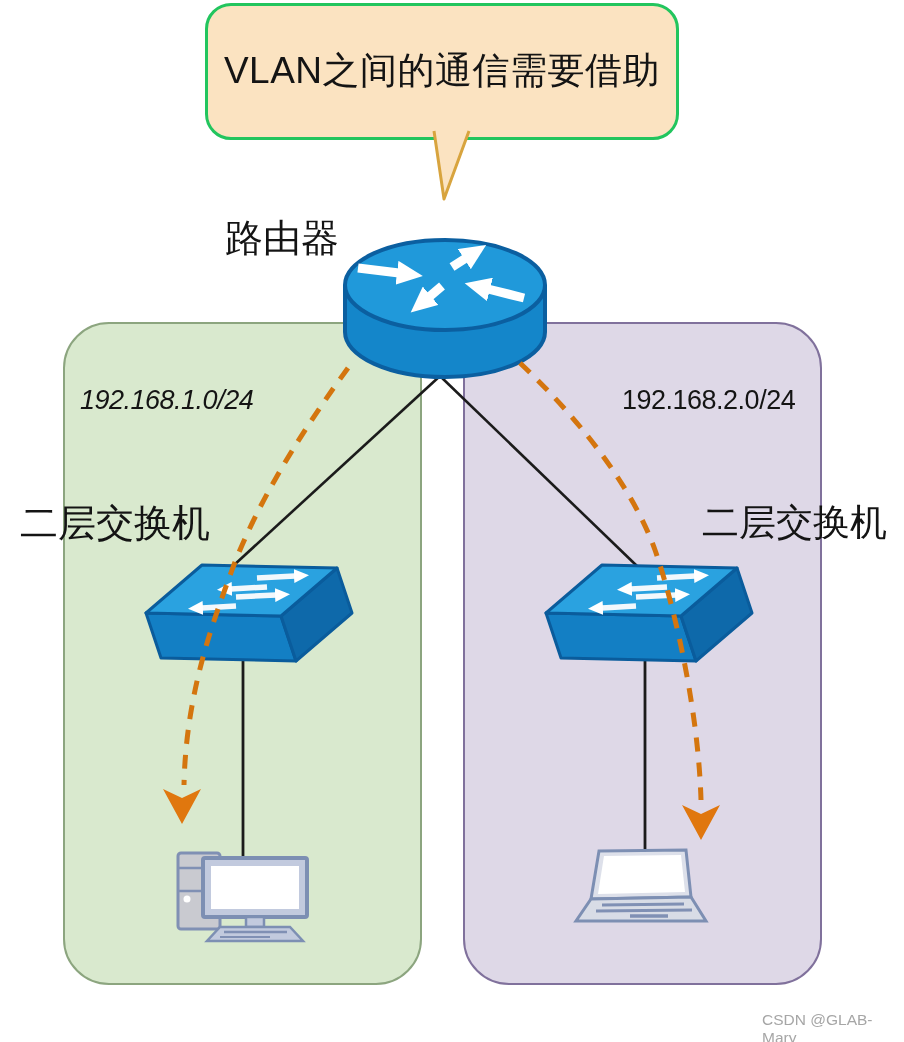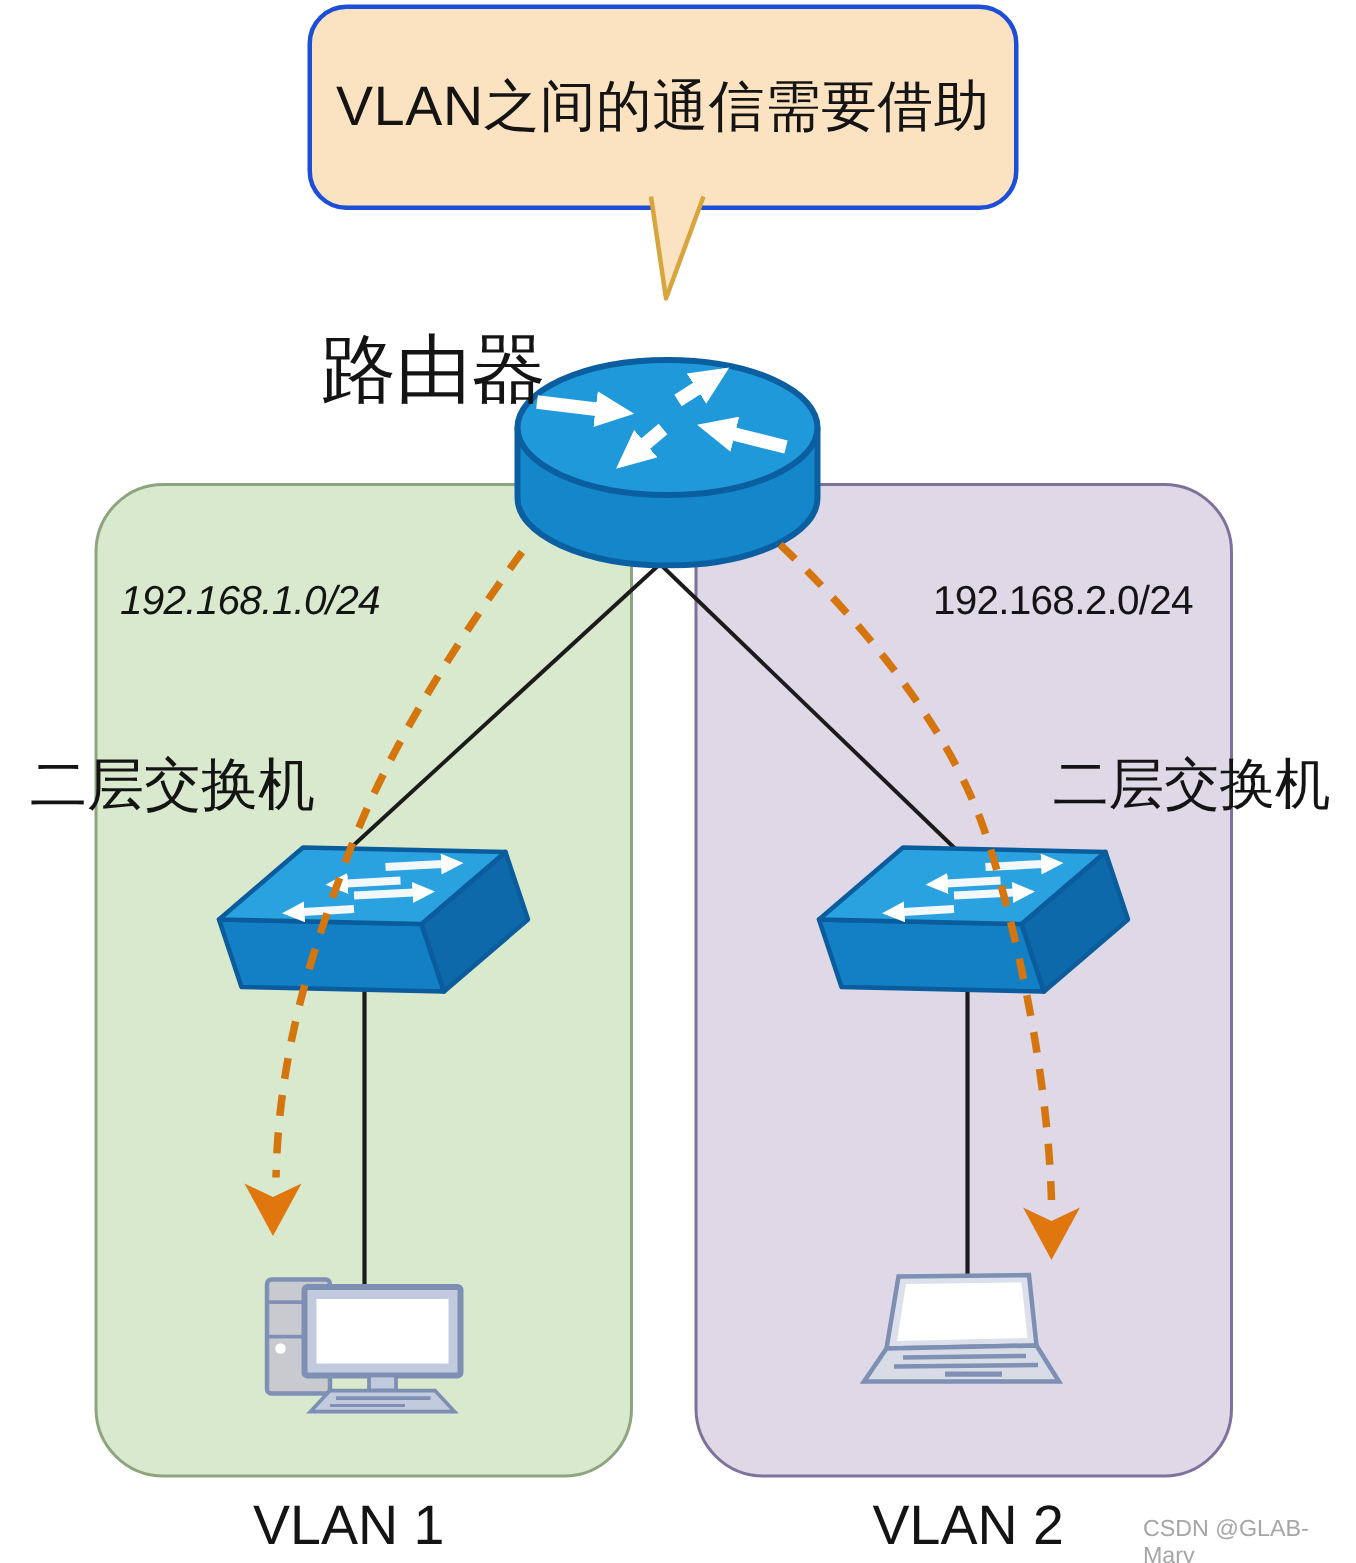--- a/index.html
+++ b/index.html
@@ -4,32 +4,32 @@
 <style>
   html,body{margin:0;padding:0;background:#fff;}
   #stage{
     position:relative;width:904px;height:1042px;background:#ffffff;
     font-family:"Liberation Sans","DejaVu Sans",sans-serif;overflow:hidden;
   }
   .abs{position:absolute;}
   
   #bubble{
     left:205px;top:3px;width:474px;height:137px;box-sizing:border-box;
-    background:#fbe3c1;border:3px solid #1d4ed8;border-radius:26px;
+    background:#fbe3c1;border:3px solid #22c55e;border-radius:26px;
     display:flex;flex-direction:column;justify-content:center;align-items:center;
     font-size:37px;line-height:1.32;color:#141414;z-index:5;text-align:center;
     letter-spacing:0.5px;
   }
   
   .region{width:359px;height:663px;top:322px;box-sizing:border-box;border-radius:46px;z-index:1;}
   #region-vlan1{left:63px;background:#d9e9ce;border:2px solid #8ca57f;}
   #region-vlan2{left:463px;background:#ded8e7;border:2px solid #80719c;}
   
   .lbl{color:#141414;z-index:6;white-space:nowrap;}
-  #router-label{left:214px;top:213px;font-size:50px;}
+  #router-label{left:225px;top:213px;font-size:38px;}
   #subnet1{left:80px;top:385px;font-size:27px;letter-spacing:-0.5px;font-style:italic;}
   #subnet2{left:622px;top:385px;font-size:27px;letter-spacing:-0.5px;}
   #switch1-label{left:20px;top:498px;font-size:38px;}
   #switch2-label{left:702px;top:498px;font-size:37px;}
   #vlan1-name{left:160px;top:996px;width:145px;text-align:center;font-size:37px;}
   #vlan2-name{left:573px;top:996px;width:145px;text-align:center;font-size:37px;}
   #watermark{left:762px;top:1011px;font-size:15.5px;color:#a6a6a6;z-index:6;}
   
   #links-layer{left:0;top:0;z-index:2;}
   .icon{z-index:3;}
@@ -137,17 +137,15 @@
     <path d="M182,824 L163,789 L182,798 L201,789 Z" fill="#e0770e"></path>
     <path d="M520,363 C570,410 630,480 655,550 C670,592 698,700 701,800" fill="none" stroke="#d4750e" stroke-width="5" stroke-dasharray="14 11"></path>
     <path d="M701,840 L682,805 L701,814 L720,805 Z" fill="#e0770e"></path>
   </svg>
 
   <div id="router-label" class="abs lbl">路由器</div>
   <div id="subnet1" class="abs lbl">192.168.1.0/24</div>
   <div id="subnet2" class="abs lbl">192.168.2.0/24</div>
   <div id="switch1-label" class="abs lbl">二层交换机</div>
   <div id="switch2-label" class="abs lbl">二层交换机</div>
-  <div id="vlan1-name" class="abs lbl">VLAN 1</div>
-  <div id="vlan2-name" class="abs lbl">VLAN 2</div>
   <div id="watermark" class="abs">CSDN @GLAB-Mary</div>
 
 </div>
 
 </body></html>

